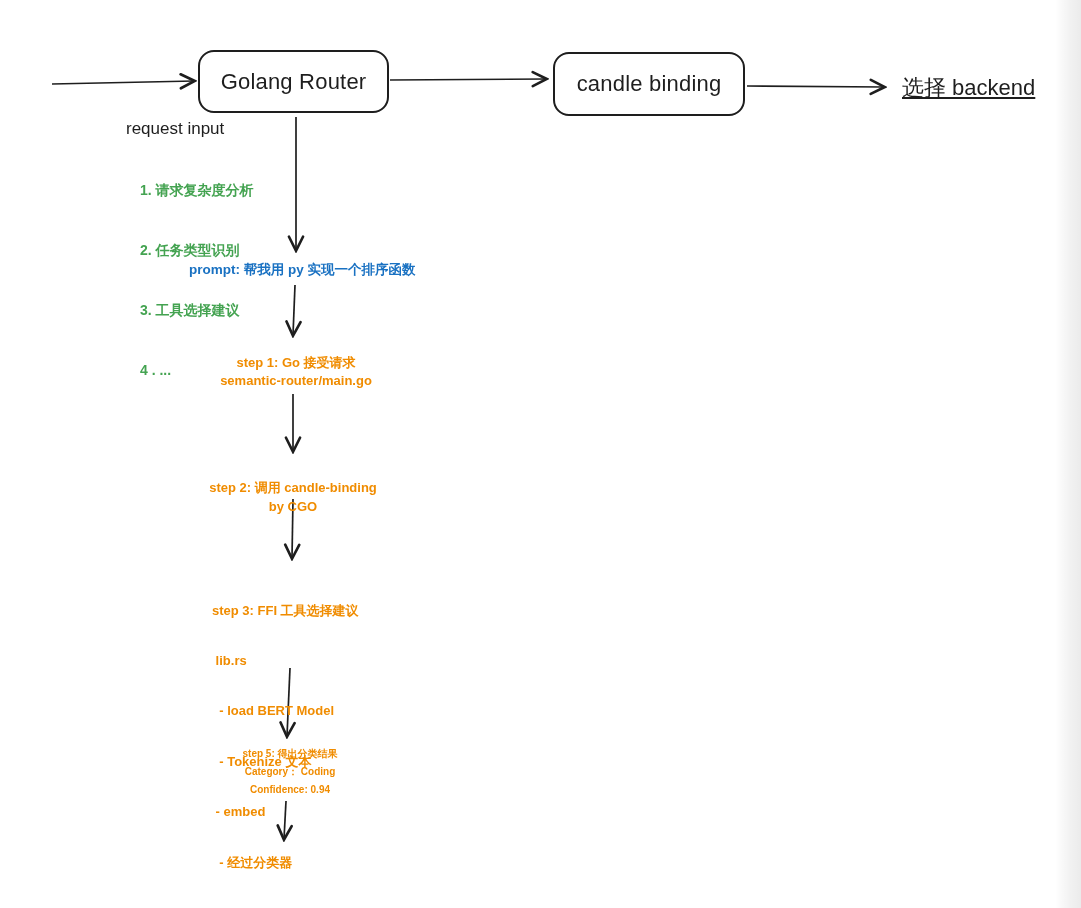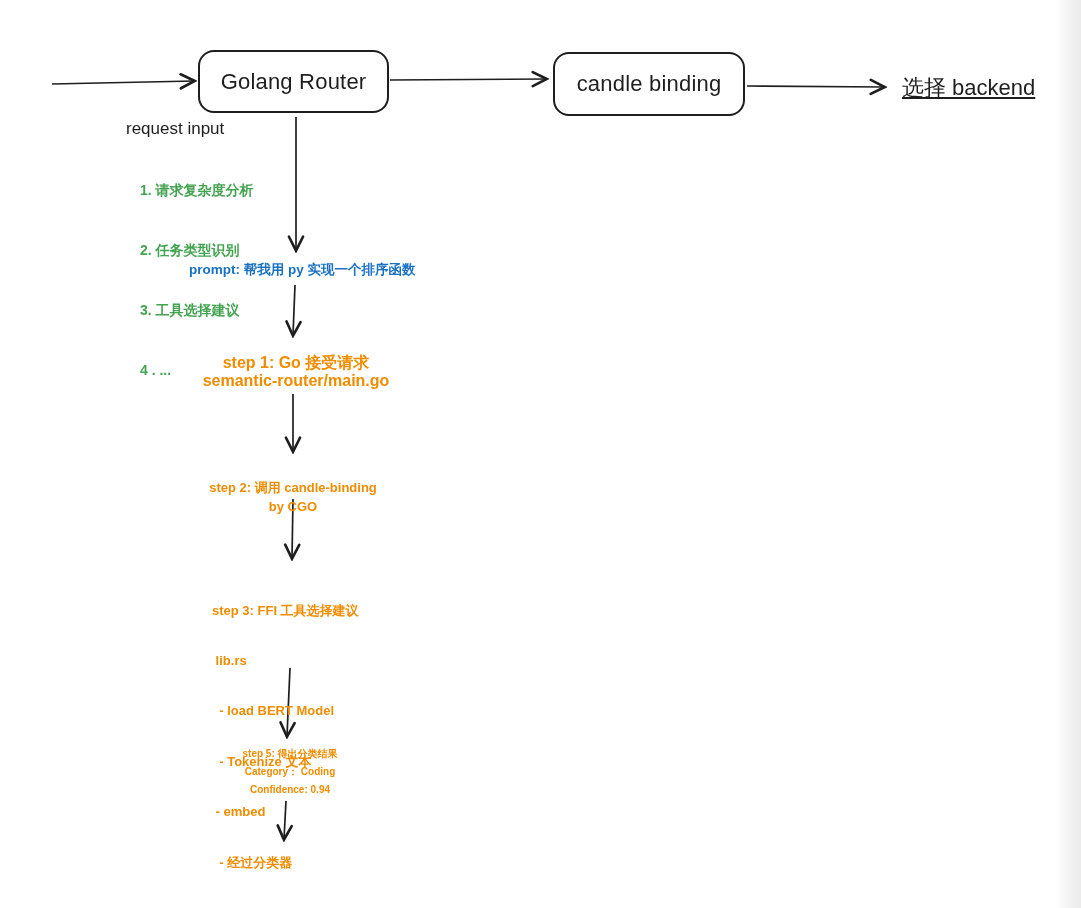--- a/index.html
+++ b/index.html
@@ -39,21 +39,21 @@
     font-size:14px; font-weight:600; line-height:20px;
     color:var(--green, #44a351); white-space:pre;
   }
   .prompt-text {
     position:absolute; left:189px; top:261px;
     font-size:13.5px; font-weight:600;
     color:var(--blue, #1971c2); white-space:nowrap;
   }
   .step { position:absolute; font-weight:600; color:var(--orange, #f08c00); }
   .step-center { text-align:center; }
-  .step1 { left:196px; top:354px; width:200px; font-size:16px; line-height:18px; }
+  .step1 { left:196px; top:354px; width:200px; font-size:13px; line-height:18px; }
   .step2 { left:193px; top:461px; width:200px; font-size:13px; line-height:19px;margin-top:17px; }
   .step3 { left:212px; top:569px; font-size:13px; line-height:16.8px; white-space:pre; }
   .step5 { left:200px; top:745px; width:180px; font-size:10px; line-height:18px; }
   .step6 {
     position:absolute; left:150px; top:853px;
     font-size:14px; font-weight:600;
     color:var(--green, #44a351); white-space:nowrap;
   }
 </style>
 </head>

